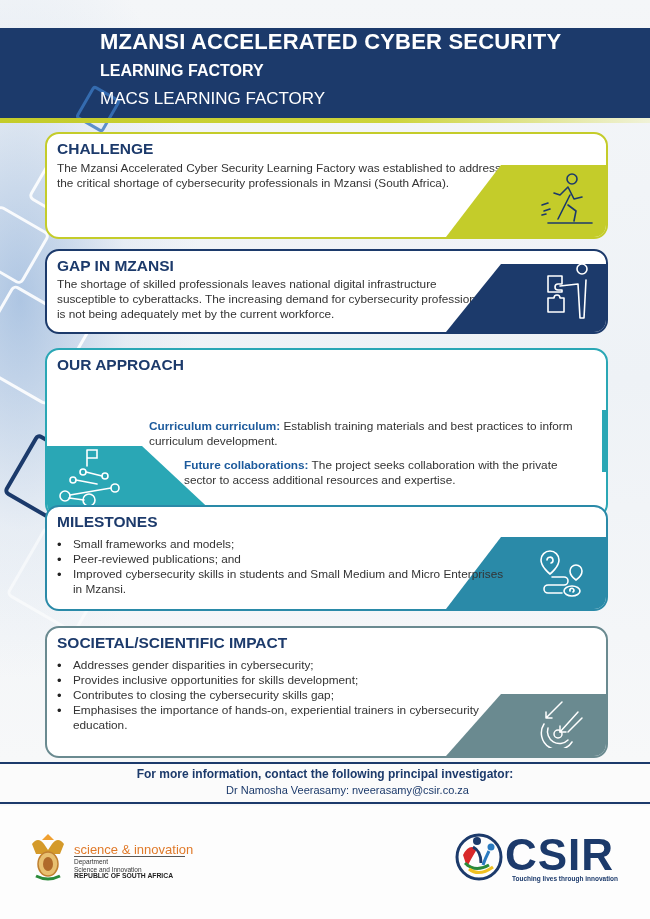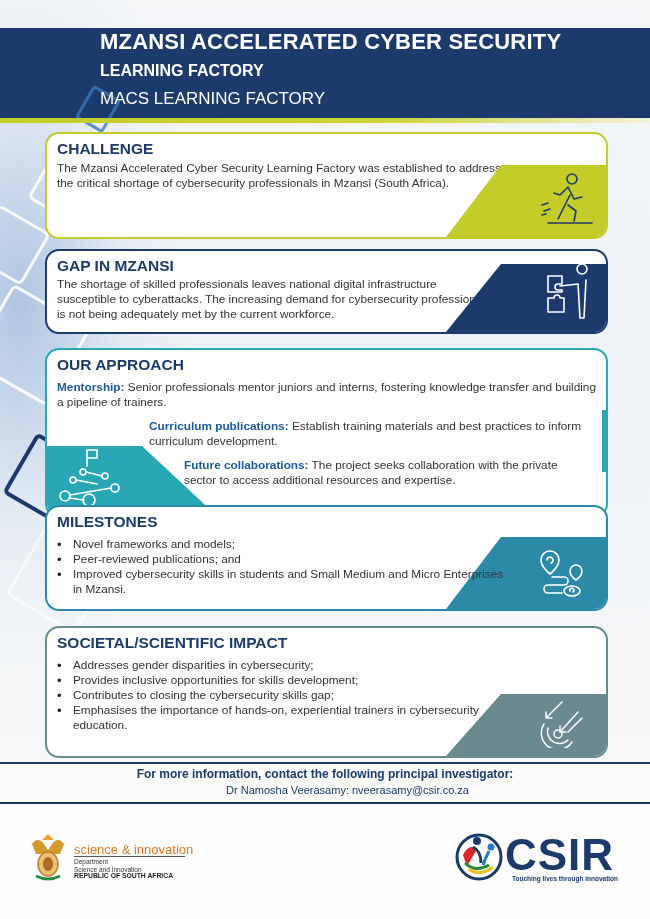--- a/index.html
+++ b/index.html
@@ -136,41 +136,37 @@
       <path d="M30 2 L30 18 M30 2 L40 2 L40 10 L30 10"></path>
       <circle cx="26" cy="24" r="3"></circle>
         <circle cx="16" cy="32" r="3"></circle>
         <circle cx="8" cy="48" r="5"></circle>
       <circle cx="48" cy="28" r="3"></circle>
         <circle cx="58" cy="40" r="4"></circle>
         <circle cx="32" cy="52" r="6"></circle>
       <path d="M29 24 L45 28 M19 32 L40 36 M13 47 L54 40 M12 50 L27 52"></path>
     </g>
   </svg>
-  <div class="body" style="top:30px;width:540px;">
-    <span class="lbl-bold">Mentorship:</span>
-    <span>Senior professionals mentor juniors and interns, fostering knowledge transfer and building a pipeline of trainers.</span>
-  </div>
   <div class="body" style="top:69px;left:102px;width:440px;">
-    <span class="lbl-bold">Curriculum publications:</span>
+    <span class="lbl-bold">Curriculum curriculum:</span>
     <span>Establish training materials and best practices to inform curriculum development.</span>
   </div>
   <div class="body" style="top:108px;left:137px;width:400px;">
     <span class="lbl-bold">Future collaborations:</span>
     <span>The project seeks collaboration with the private sector to access additional resources and expertise.</span>
   </div>
 </div>
 
 <div class="card c-milestones">
   <div class="heading">MILESTONES</div>
   <svg class="corner" width="160" height="72" viewBox="0 0 160 72">
     <polygon points="55,0 160,0 160,72 0,72" fill="#2a8aa8"></polygon>
   </svg>
   <ul class="bullets" style="position:absolute;left:2px;top:30px;width:460px;">
-    <li>Novel frameworks and models;</li>
+    <li>Small frameworks and models;</li>
     <li>Peer-reviewed publications; and</li>
     <li>Improved cybersecurity skills in students and Small Medium and Micro Enterprises in Mzansi.</li>
   </ul>
   <svg class="icon-box" style="right:20px;bottom:10px;" width="48" height="50" viewBox="0 0 48 50">
     <g fill="none" stroke="#fff" stroke-width="1.6" stroke-linecap="round">
       <path d="M12 2 a9 9 0 0 1 9 9 c0 7 -9 14 -9 14 c0 0 -9 -7 -9 -14 a9 9 0 0 1 9 -9 z"></path>
       <path d="M9 11 a3 3 0 1 1 4 3"></path>
       <path d="M38 16 a6 6 0 0 1 6 6 c0 5 -6 9 -6 9 c0 0 -6 -4 -6 -9 a6 6 0 0 1 6 -6 z"></path>
       <path d="M14 28 h12 a4 4 0 0 1 0 8 h-16 a4 4 0 0 0 0 8 h14"></path>
       <ellipse cx="34" cy="42" rx="8" ry="5"></ellipse>

